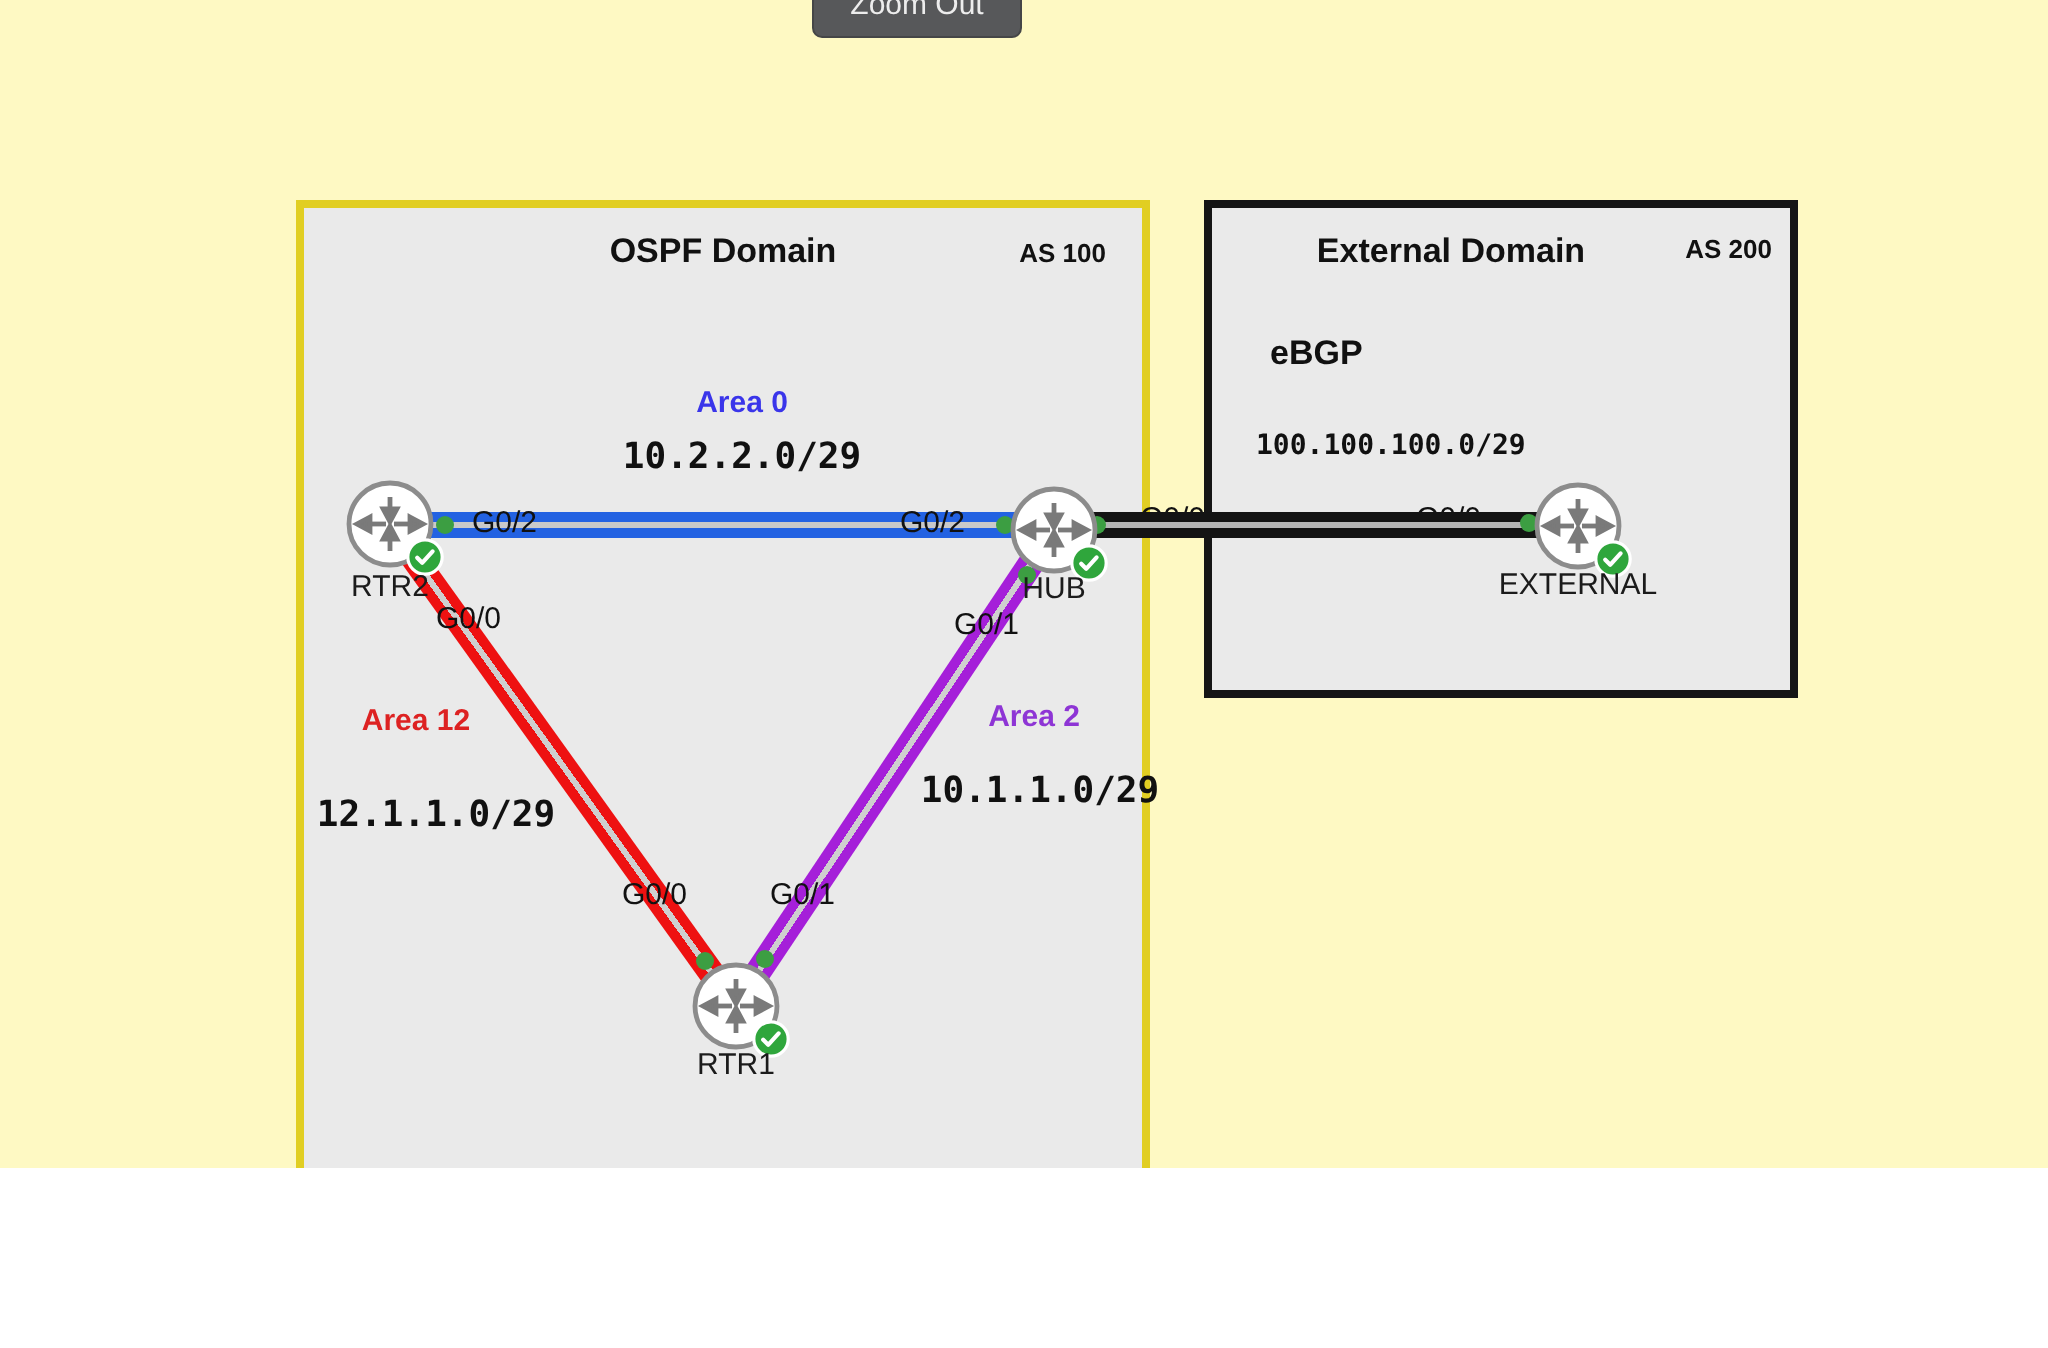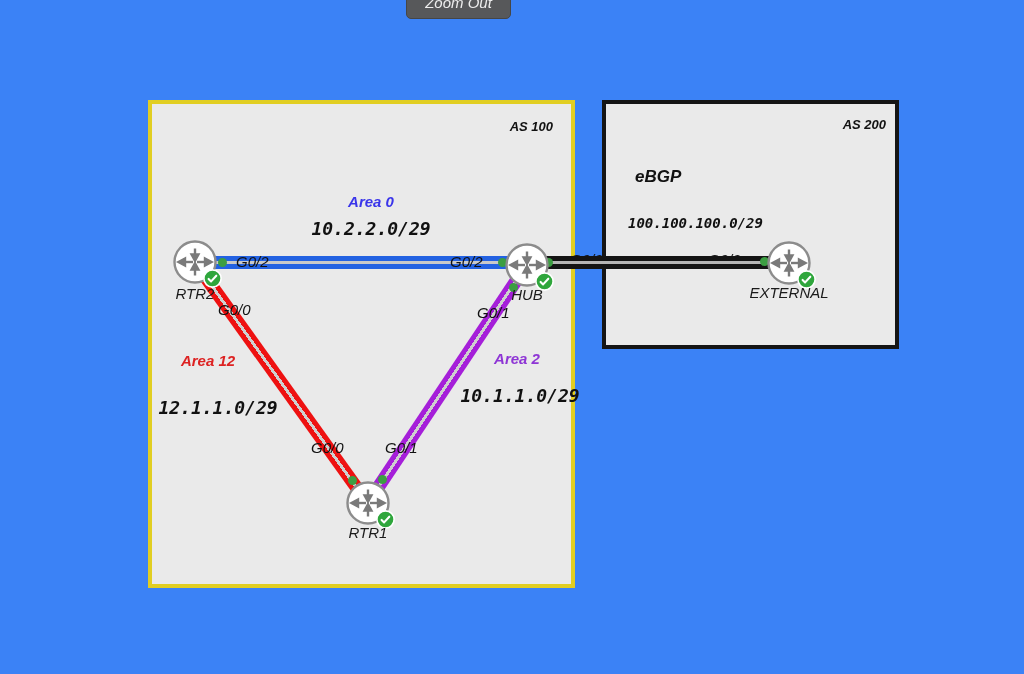--- a/index.html
+++ b/index.html
@@ -1,17 +1,17 @@
 <!DOCTYPE html>
 <html><head>
 <meta charset="utf-8">
 <style>
   * { margin:0; padding:0; box-sizing:border-box; }
   html,body { background:#ffffff; font-family:"Liberation Sans", sans-serif; }
-  #canvas { position:relative; width:1024px; height:674px; background:#3b82f6; overflow:hidden;font-style:italic; }
+  #canvas { position:relative; width:1024px; height:584px; background:#fef9c3; overflow:hidden; }
 
   
   .zoom-btn {
     position:absolute; left:406px; top:-14px; width:105px; height:33px;
     background:#57585a; border:1px solid #454647; border-radius:5px;
     color:#ededed; font-size:15px; line-height:31px; text-align:center;
     z-index:10; cursor:pointer;
   }
 
   
@@ -89,33 +89,35 @@
   .lbl-rtr1 { left:345px; top:524px; width:46px; }
 </style>
 </head>
 <body>
 
 <div id="canvas">
 
   <div class="zoom-btn">Zoom Out</div>
 
   <div class="domain-box ospf-box">
+    <div class="domain-title">OSPF Domain</div>
     <div class="as-label">AS 100</div>
 
     <div class="area-label area0-label">Area 0</div>
     <div class="net-label net0-label">10.2.2.0/29</div>
 
     <div class="area-label area12-label">Area 12</div>
     <div class="net-label net12-label">12.1.1.0/29</div>
 
     <div class="area-label area1-label">Area 2</div>
     <div class="net-label net1-label">10.1.1.0/29</div>
   </div>
 
   <div class="domain-box ext-box">
+    <div class="domain-title">External Domain</div>
     <div class="as-label">AS 200</div>
     <div class="ebgp-label">eBGP</div>
     <div class="net-label extnet-label">100.100.100.0/29</div>
   </div>
 
   <div class="iflabel under if-hub-g00">G0/0</div>
   <div class="iflabel under if-ext-g00">G0/0</div>
 
   <div class="link link-blue"></div>
   <div class="link link-red"></div>

